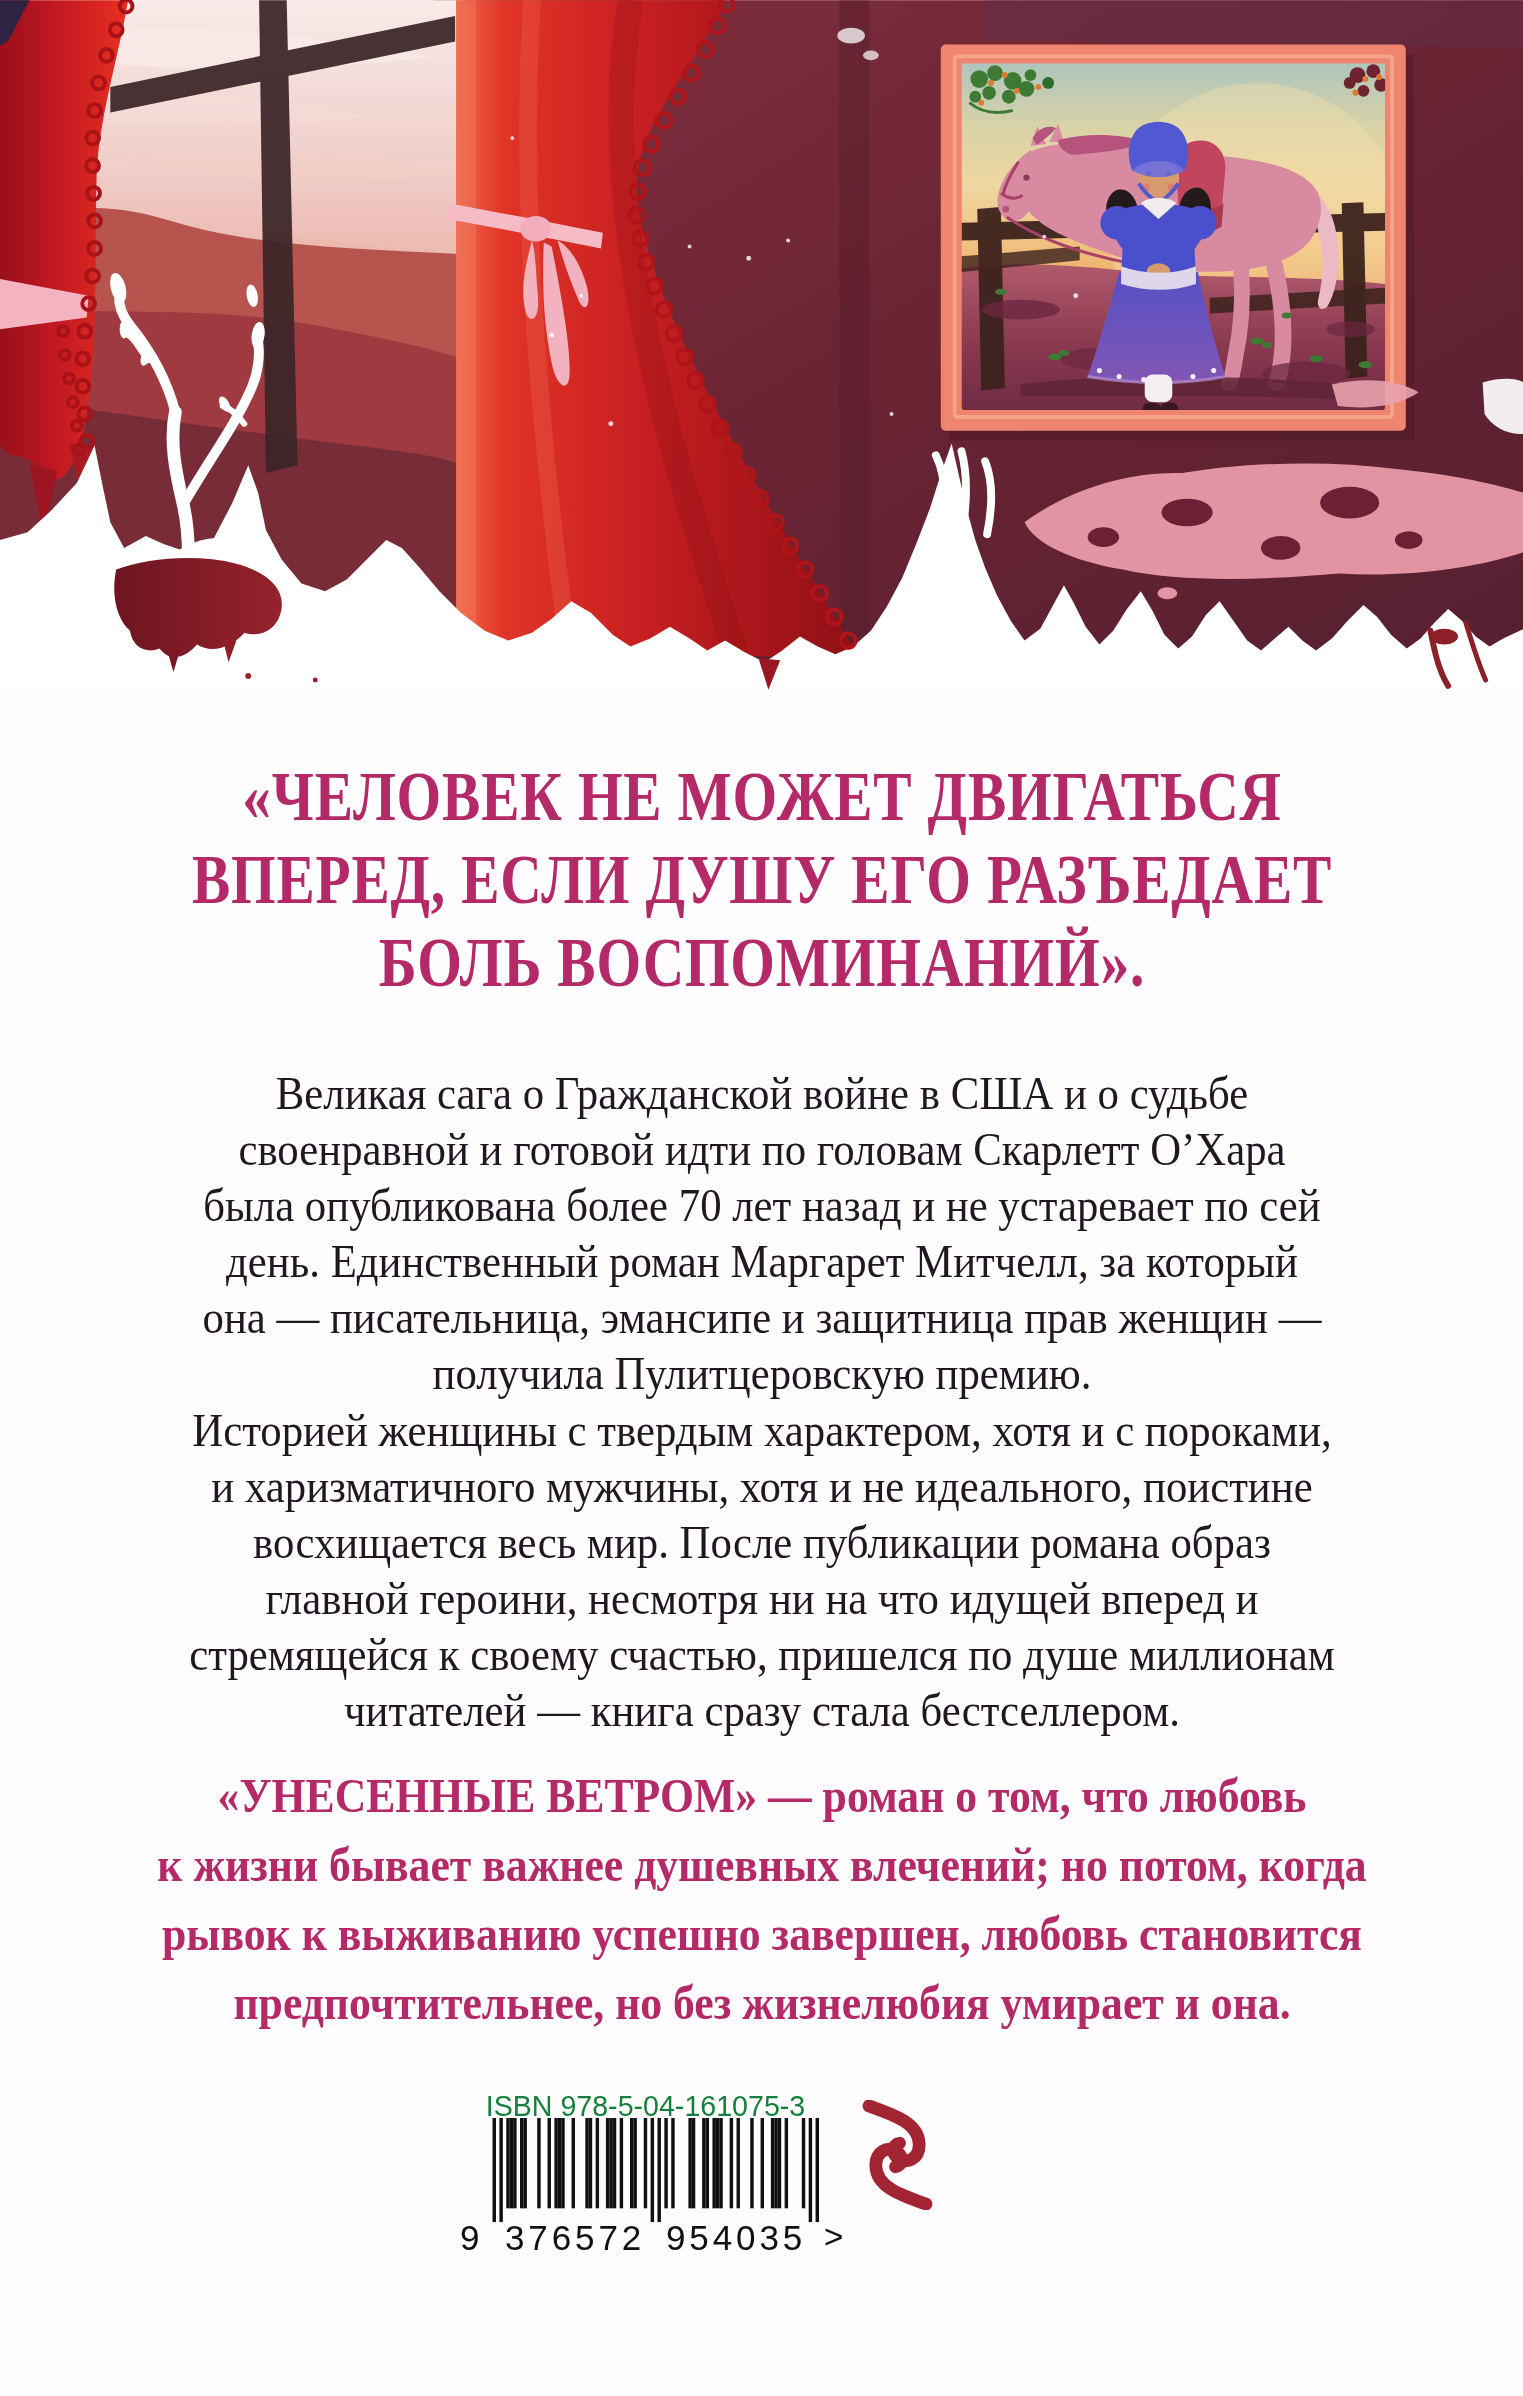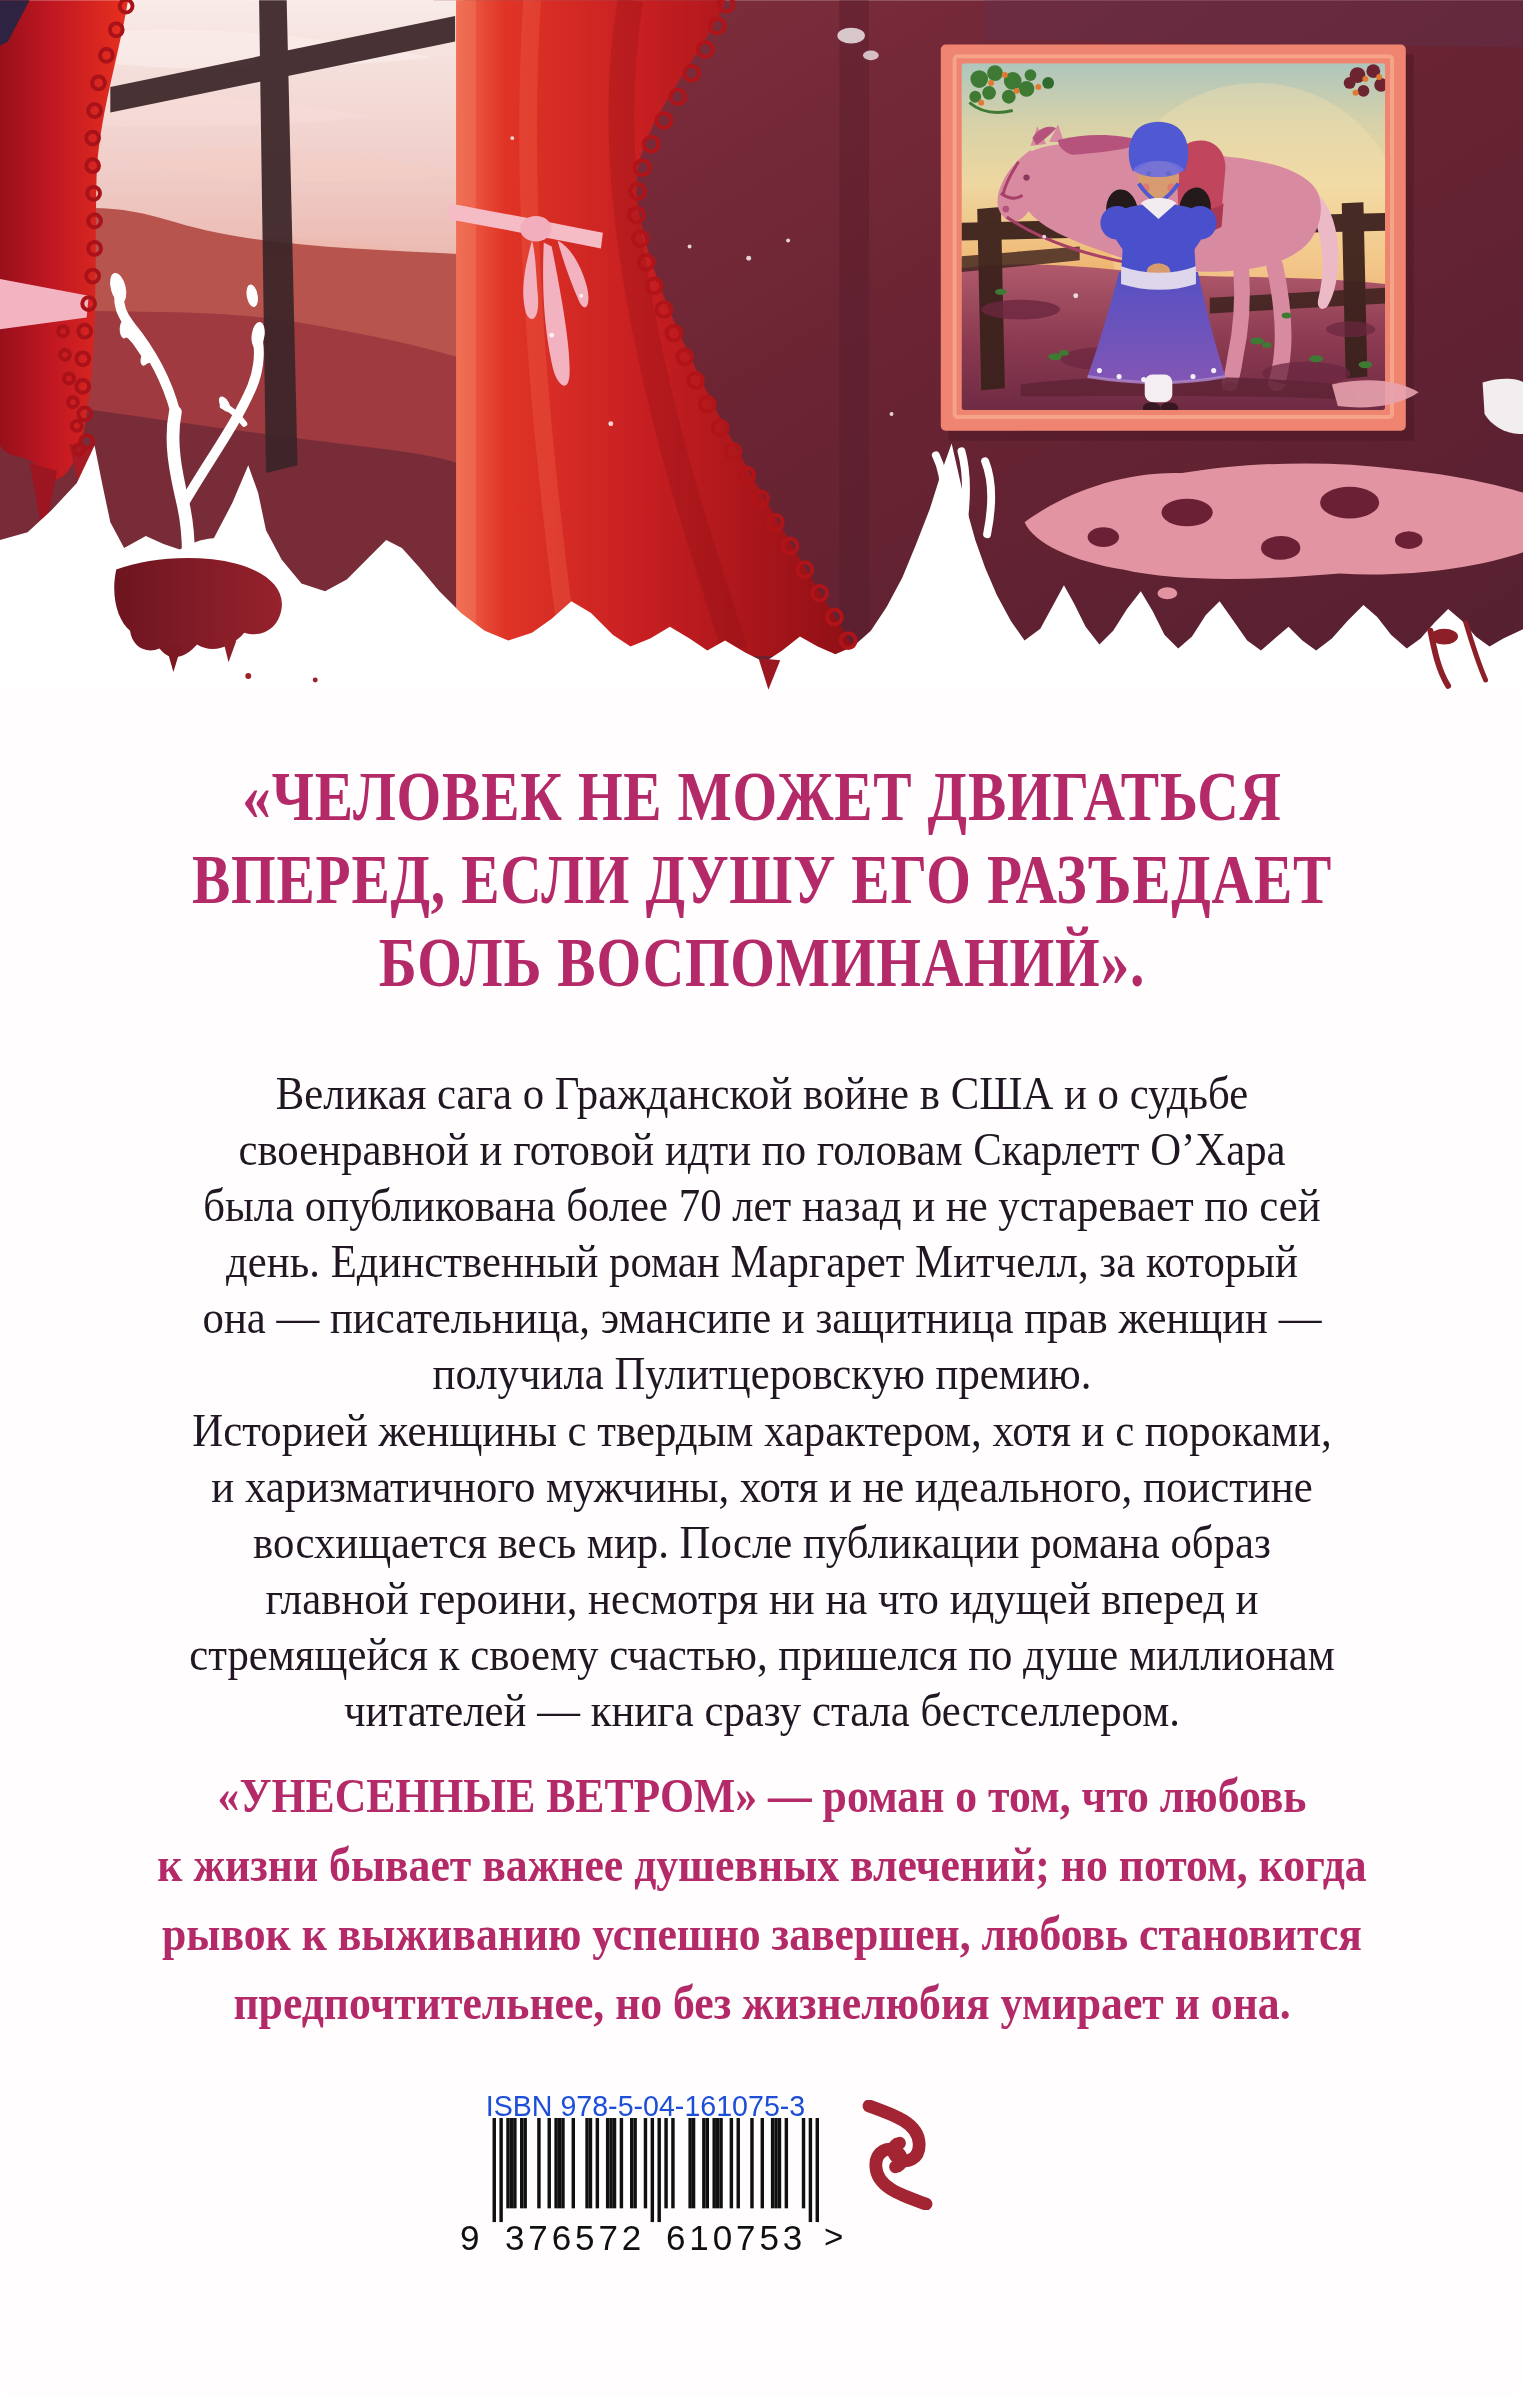--- a/index.html
+++ b/index.html
@@ -18,21 +18,21 @@
   }
   .para{
     position:absolute;left:0;right:0;text-align:center;white-space:pre-line;
     color:#211723;transform-origin:50% 0;
   }
   .p1{top:1066px;font-size:46px;line-height:56px;transform:scaleX(.93);}
   .p2{top:1403px;font-size:46px;line-height:56px;transform:scaleX(.93);}
   .p3{top:1761px;font-size:48px;line-height:69px;font-weight:700;transform:scaleX(.91);}
   .isbn-label{
     position:absolute;top:2090px;left:419px;width:453px;text-align:center;
-    font-family:"Liberation Sans","DejaVu Sans",sans-serif;font-size:28.6px;color:#1d4ed8;
+    font-family:"Liberation Sans","DejaVu Sans",sans-serif;font-size:28.6px;color:#15803d;
   }
   #barcode{position:absolute;left:492px;top:2118px;}
   .bc-digit{
     position:absolute;top:2218px;font-family:"Liberation Sans","DejaVu Sans",sans-serif;
     font-size:35px;color:#101010;
   }
   .bc-first{left:460px;}
   .bc-g1{left:505px;letter-spacing:3.9px;}
   .bc-g2{left:666px;letter-spacing:3.9px;}
   .bc-end{left:824px;font-size:33px;}
@@ -456,21 +456,21 @@
       <rect x="283.5" y="0" width="3.5" height="92" fill="#101010"></rect>
       <rect x="287.0" y="0" width="3.5" height="92" fill="#101010"></rect>
       <rect x="290.5" y="0" width="3.5" height="92" fill="#101010"></rect>
       <rect x="297.5" y="0" width="3.5" height="92" fill="#101010"></rect>
       <rect x="315.0" y="0" width="3.5" height="92" fill="#101010"></rect>
       <rect x="322.0" y="0" width="3.5" height="106" fill="#101010"></rect>
       <rect x="329.0" y="0" width="3.5" height="106" fill="#101010"></rect>
     </svg>
   <span class="bc-digit bc-first">9</span>
   <span class="bc-digit bc-g1">376572</span>
-  <span class="bc-digit bc-g2">610753</span>
+  <span class="bc-digit bc-g2">954035</span>
   <span class="bc-digit bc-end">&gt;</span>
 
   <svg class="logo" width="73" height="110" viewBox="0 0 74 112" xmlns="http://www.w3.org/2000/svg">
     <g stroke="#a32433" stroke-width="13" stroke-linecap="round" fill="none">
       <path d="M8,6 C36,16 58,24 59,44 C60,60 46,66 37,59 C31,54 32,45 39,44"></path>
       <path d="M66,106 C38,96 16,88 15,68 C14,52 28,46 37,53 C43,58 42,67 35,68"></path>
     </g>
   </svg>
 
 </div>

